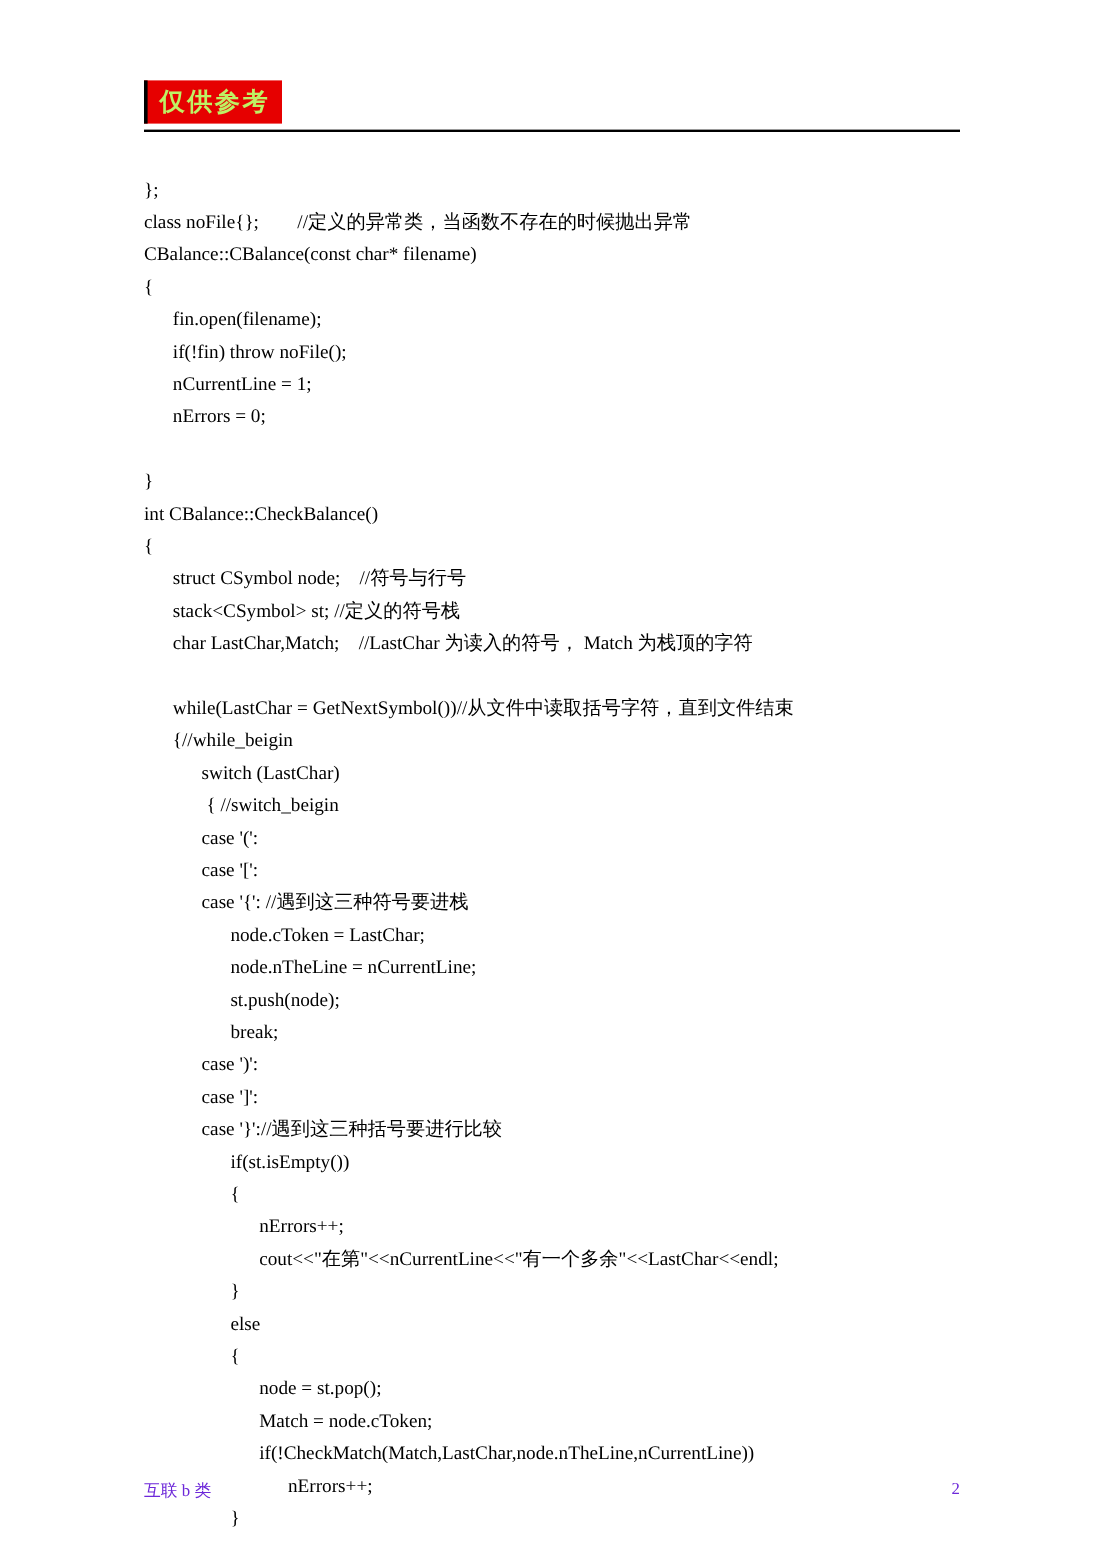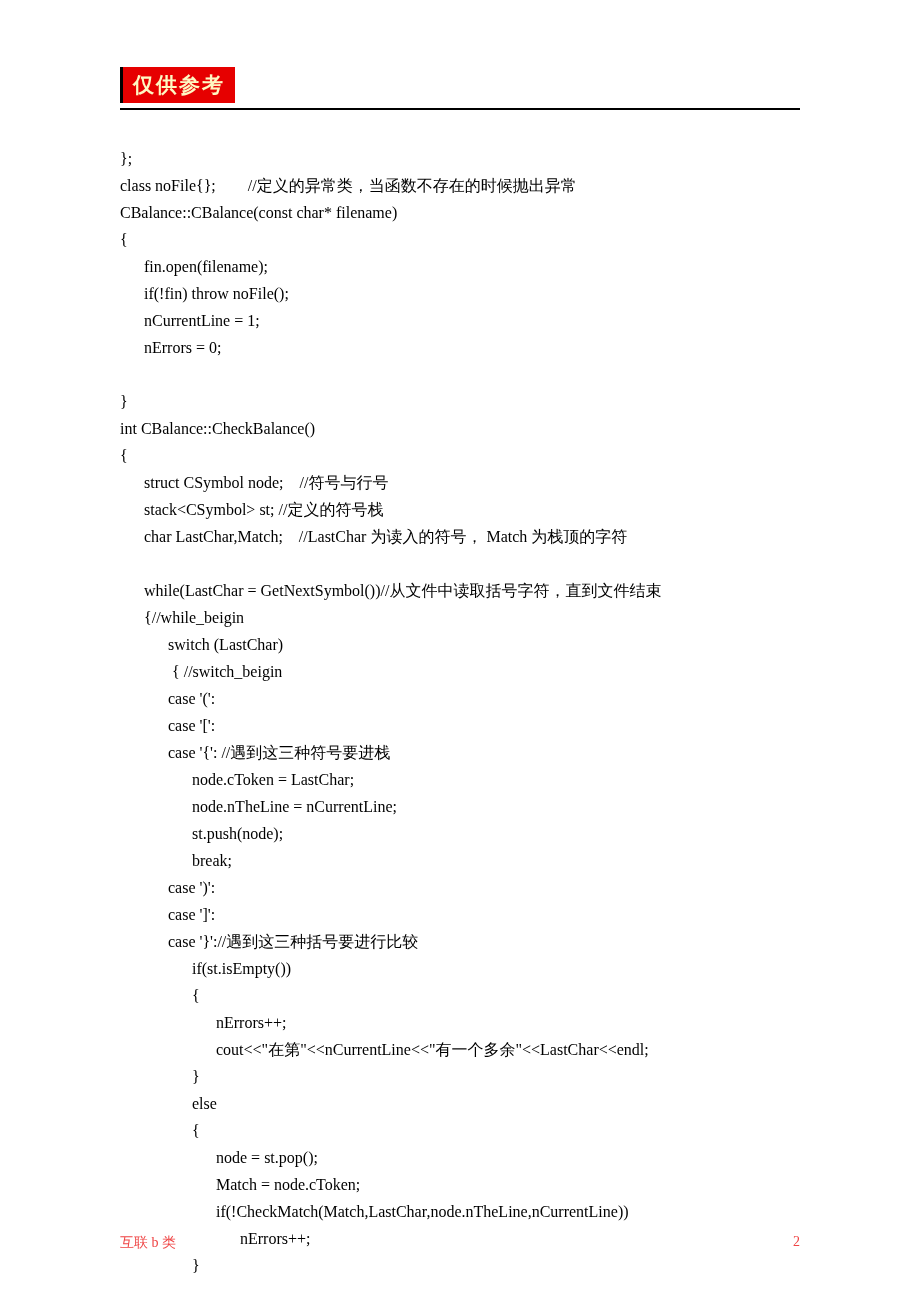--- a/index.html
+++ b/index.html
@@ -25,21 +25,21 @@
     flex: 1;
     text-align: center;
     font-size: 21px;
     font-weight: bold;
     color: #333;
     letter-spacing: 2px;
     font-family: "SimHei", sans-serif;
   }
   .badge {
     background: #e60000;
-    color: #fef9c3;
+    color: #bef264;
     font-size: 21px;
     font-weight: bold;
     padding: 4px 10px;
     letter-spacing: 2px;
     font-family: "SimHei", sans-serif;
     border-left: 3px solid #000;
   }
   .content {
     position: absolute;
     top: 145px;
@@ -52,21 +52,21 @@
     white-space: pre;
   }
   .footer {
     position: absolute;
     bottom: 50px;
     left: 120px;
     right: 120px;
     display: flex;
     justify-content: space-between;
     font-size: 14px;
-    color: #ef4444;
+    color: #6d28d9;
     font-family: "SimSun", serif;
   }
 </style>
 </head>
 <body>
 
 <div class="header">
   <div class="badge">仅供参考</div>
 </div>
 

